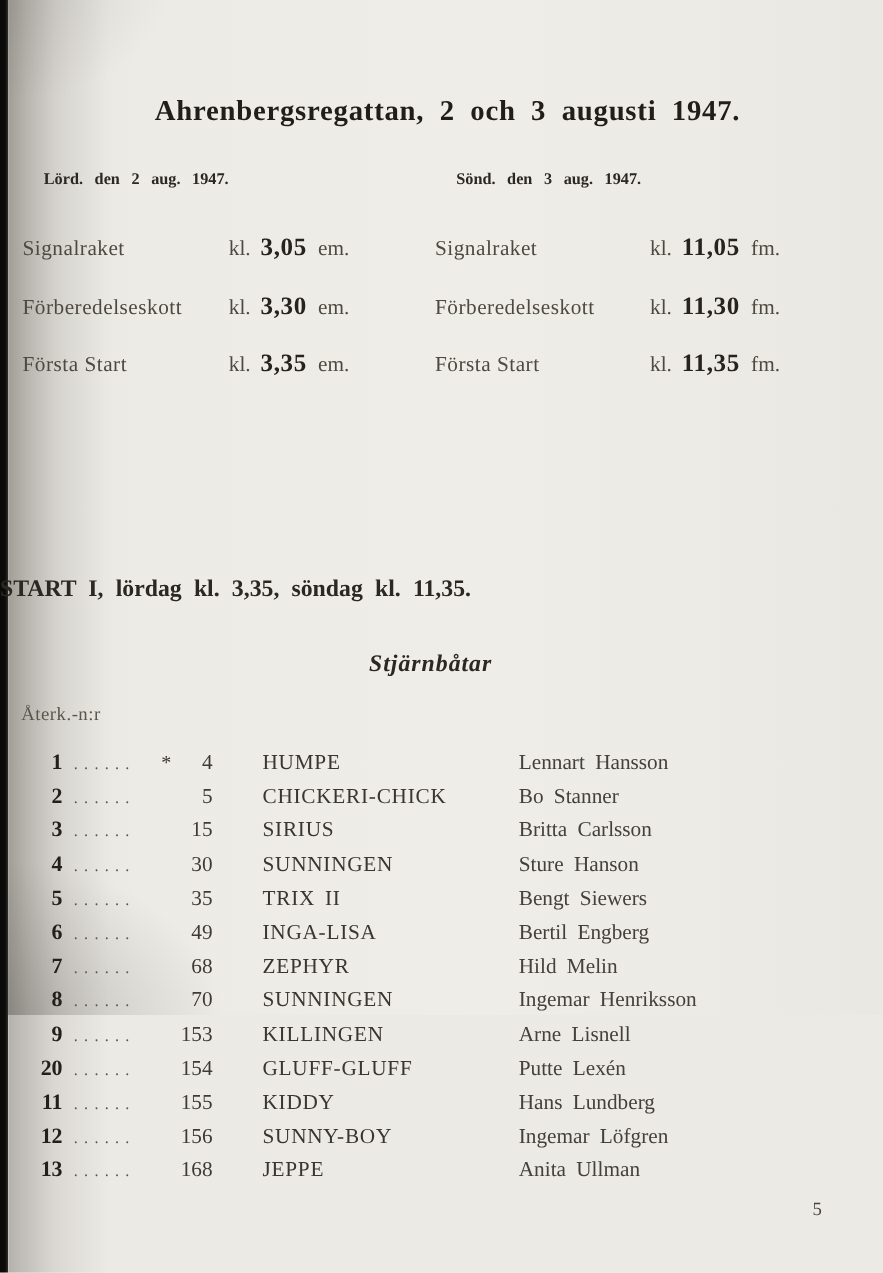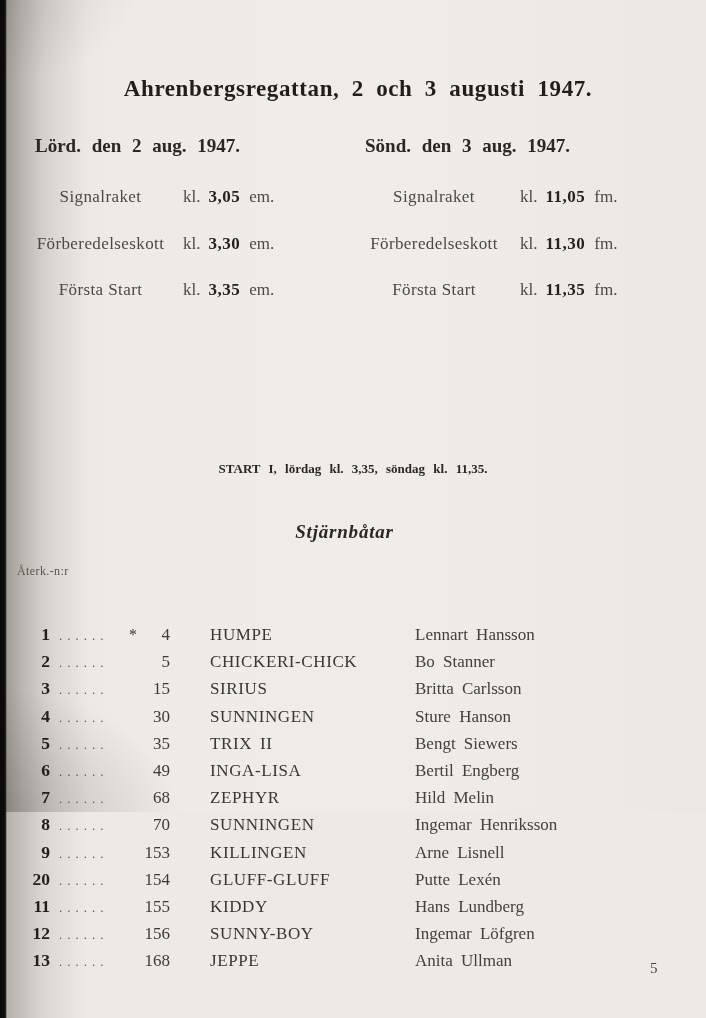--- a/index.html
+++ b/index.html
@@ -28,62 +28,62 @@
     pointer-events: none;
   }
   .title {
     position: absolute; left: 30px; right: 20px; top: 76px;
     text-align: center;
     font-size: 23px; font-weight: 700;
     letter-spacing: 0.6px; word-spacing: 6px;
     color: #211e1a;
   }
   
-  .sched-head { position: absolute; font-size: 19px; font-weight: 700; word-spacing: 6px; color: #2b2723; top: 135px; }
+  .sched-head { position: absolute; font-size: 13px; font-weight: 700; word-spacing: 6px; color: #2b2723; top: 135px; }
   .sched-head.left  { left: 35px; }
   .sched-head.right { left: 365px; }
   .sched-col { position: absolute; top: 187px; }
   .sched-col.left  { left: 18px;  width: 312px; }
   .sched-col.right { left: 348px; width: 330px; }
   .sched-row { display: flex; align-items: baseline; height: 20px; margin-bottom: 26.5px; font-size: 17px; }
   .sched-col.left  .sched-label { flex: 0 0 165px; }
   .sched-col.right .sched-label { flex: 0 0 172px; }
-  .sched-label { color: #4e4940; letter-spacing: 0.4px; text-align: center; }
+  .sched-label { color: #4e4940; letter-spacing: 0.4px; }
   .sched-kl { color: #4e4940; margin-right: 8px; }
-  .sched-time { font-weight: 700; color: #26221d; letter-spacing: 0.5px; margin-right: 9px; font-size: 17px; }
+  .sched-time { font-weight: 700; color: #26221d; letter-spacing: 0.5px; margin-right: 9px; font-size: 20px; }
   .sched-suffix { color: #4e4940; }
   
   .start-heading {
     position: absolute; left: 0; right: 0; top: 461px;
-    text-align: center; font-size: 13px; font-weight: 700;
+    text-align: left; font-size: 19px; font-weight: 700;
     word-spacing: 5px; color: #2b2723;
   }
   .class-heading {
     position: absolute; left: 0; right: 17px; top: 521px;
     text-align: center; font-size: 19px; font-weight: 700; font-style: italic;
     letter-spacing: 0.8px; color: #2b2723;
   }
   .return-label {
     position: absolute; left: 17px; top: 564px;
-    font-size: 12px; color: #5b564d; letter-spacing: 0.4px;
+    font-size: 15px; color: #5b564d; letter-spacing: 0.4px;
   }
   
   .entries { position: absolute; left: 0; top: 596px; width: 706px; }
   .entry-row {
     display: grid;
     grid-template-columns: 50px 58px 29px 33px 40px 205px 1fr;
     height: 27.2px; align-items: baseline;
     font-size: 17px; line-height: 27.2px;
   }
   .e-pos  { text-align: right; font-weight: 700; color: #23201c; font-size: 17.5px; }
   .e-dots { padding-left: 9px; letter-spacing: 5px; font-size: 13px; color: #5b564d; overflow: hidden; white-space: nowrap; }
   .e-mark { text-align: right; color: #3c3831; font-size: 16px; }
   .e-sail { text-align: right; color: #3f3b34; }
   .e-boat { grid-column: 6; color: #3a362f; letter-spacing: 0.6px; word-spacing: 3px; }
-  .e-skip { color: #44403a; word-spacing: 4px; margin-top: 25px; }
+  .e-skip { color: #44403a; word-spacing: 4px; }
   .page-number { position: absolute; left: 650px; top: 960px; font-size: 15px; color: #4a463f; }
 </style>
 </head>
 <body>
 
 <div class="page">
   <div class="binding-edge"></div>
   <div class="gutter-shade"></div>
 
   <div class="title">Ahrenbergsregattan, 2 och 3 augusti 1947.</div>

